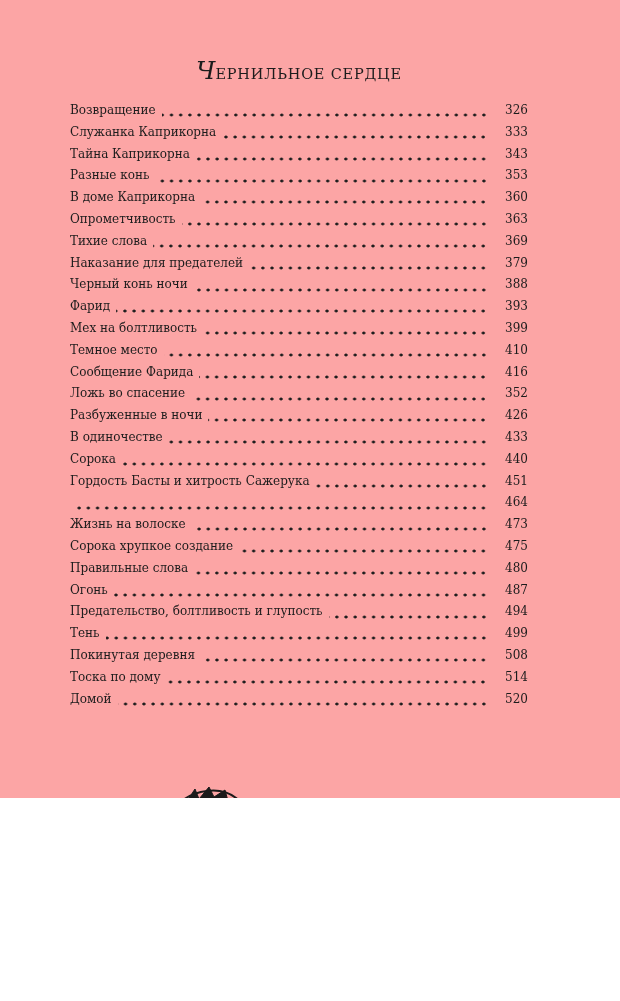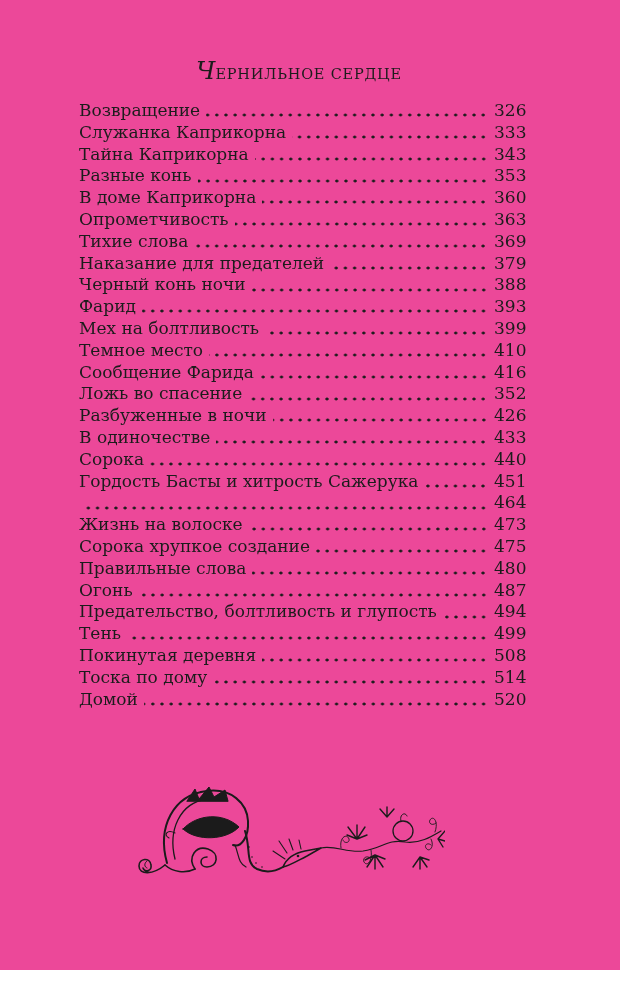--- a/index.html
+++ b/index.html
@@ -1,19 +1,19 @@
 <!DOCTYPE html>
 <html lang="ru"><head>
 <meta charset="utf-8">
 <style>
   html,body{margin:0;padding:0;background:#ffffff;}
   .page{
     position:relative;
-    width:620px;height:970px;
-    background:#ec4899;
+    width:620px;height:798px;
+    background:#fca5a5;
     color:#1c1c1c;
     font-family:"DejaVu Serif","Liberation Serif",serif;
     overflow:hidden;
   }
   
   .running-header{
     position:absolute;
     left:70px;top:56px;width:458px;
     text-align:center;
     line-height:30px;
@@ -32,40 +32,40 @@
   
   .toc{
     position:absolute;
     left:70px;top:100px;width:458px;
   }
   .toc-row{
     display:flex;
     align-items:baseline;
     line-height:21.8px;
     height:21.8px;
-    font-size:17px;
-    margin-left:9px;
+    font-size:12px;
   }
   .toc-title{
     white-space:nowrap;
     flex:0 0 auto;
   }
   .toc-leader{
     flex:1 1 auto;
     align-self:stretch;
     margin:0 5px 0 6px;
     background-image:radial-gradient(circle,#1c1c1c 1.35px,rgba(0,0,0,0) 1.7px);
     background-size:9.2px 4px;
     background-repeat:repeat-x;
     background-position:right 1px bottom 4.6px;
     overflow:hidden;
   }
   .toc-page{
     flex:0 0 auto;
     min-width:34px;
+    text-align:right;
     white-space:nowrap;
   }
   
   .vignette{
     position:absolute;
     left:135px;top:787px;
     width:310px;height:100px;
   }
 </style>
 </head>

